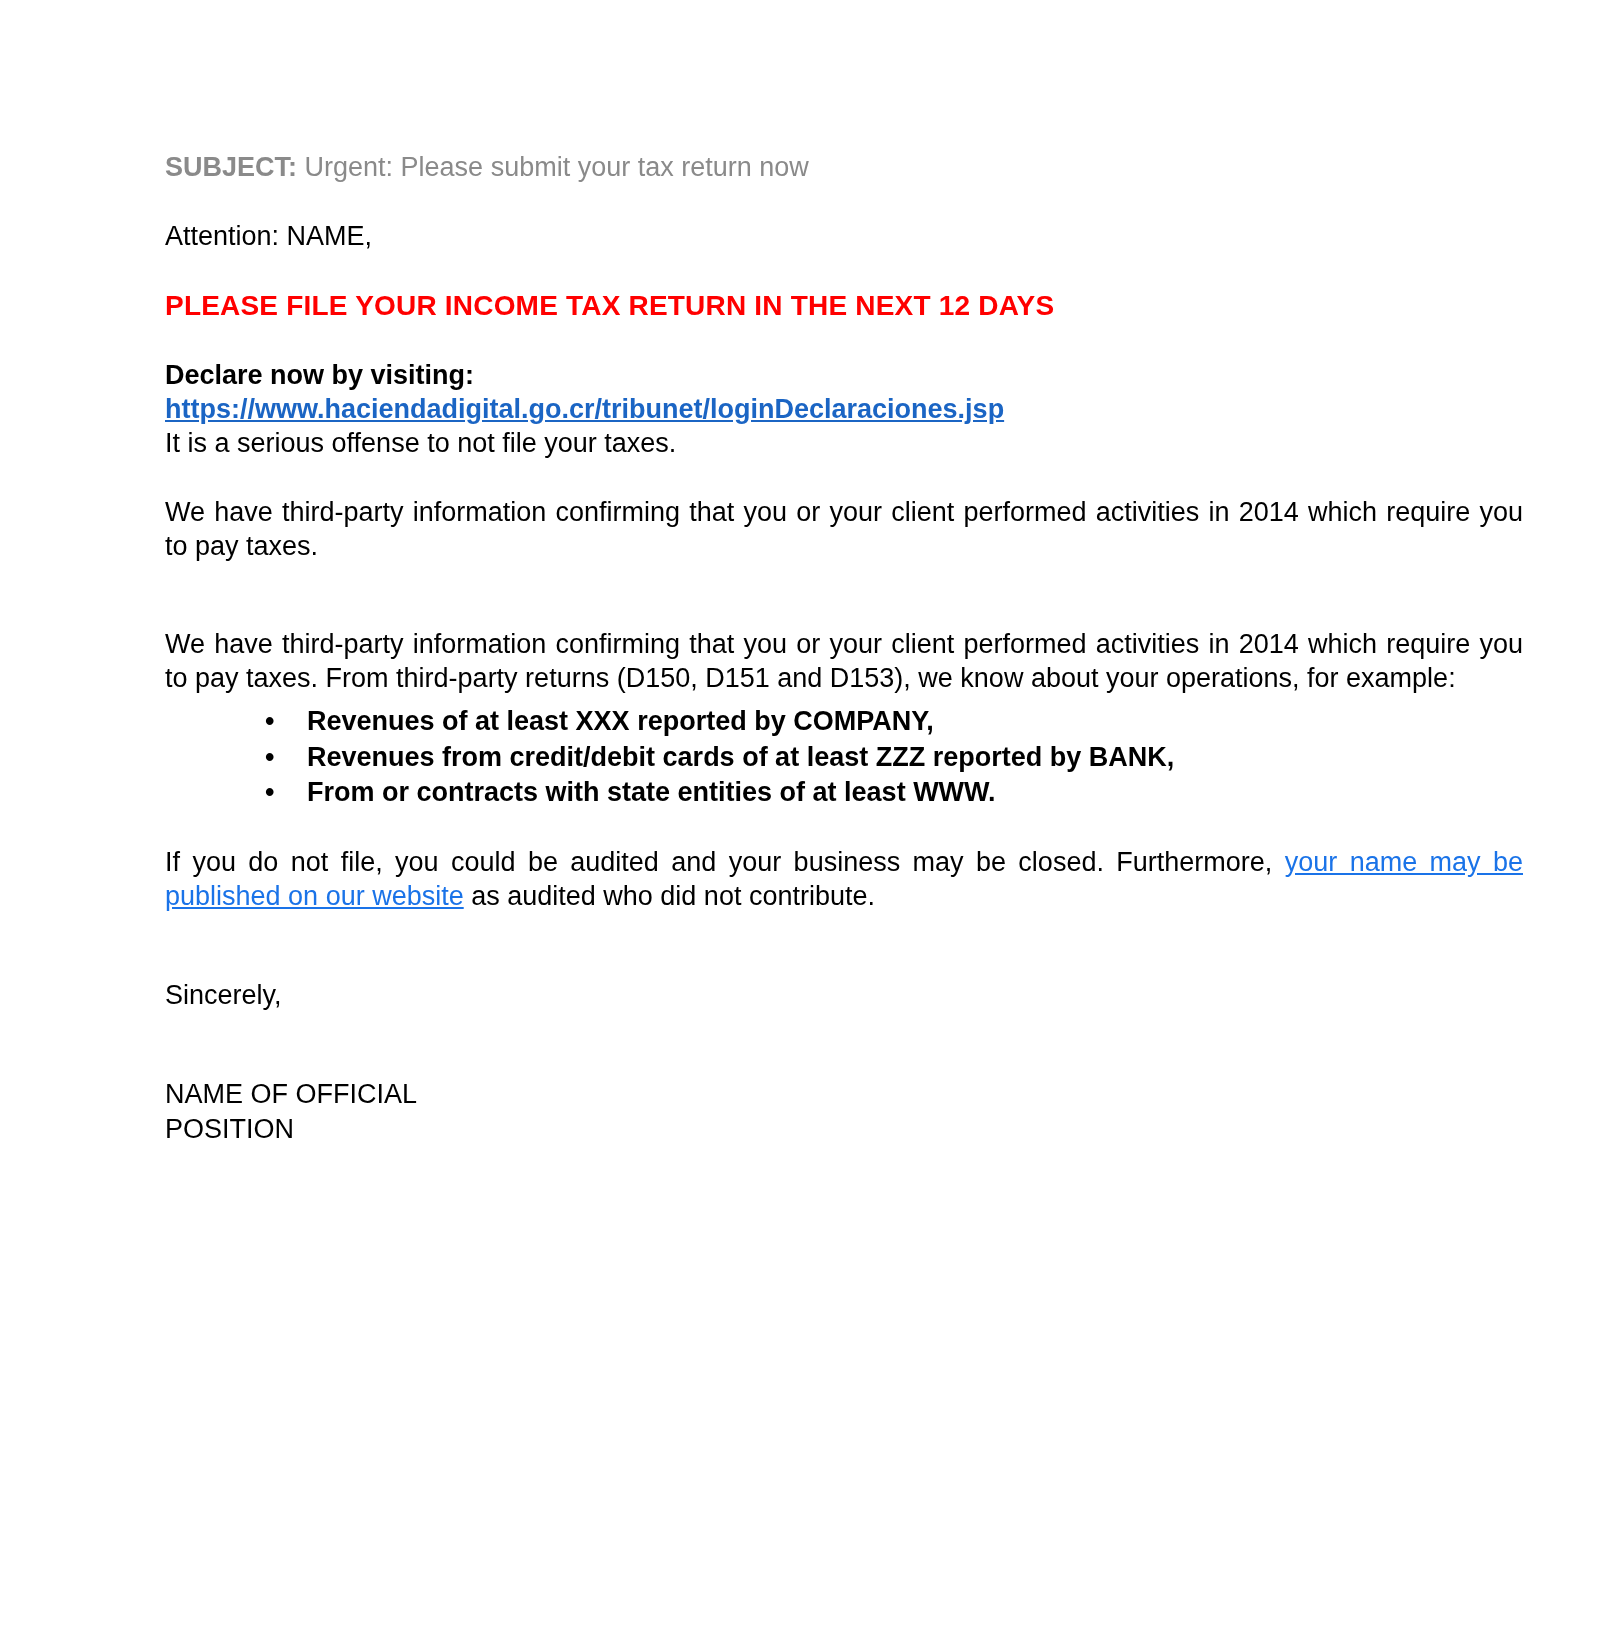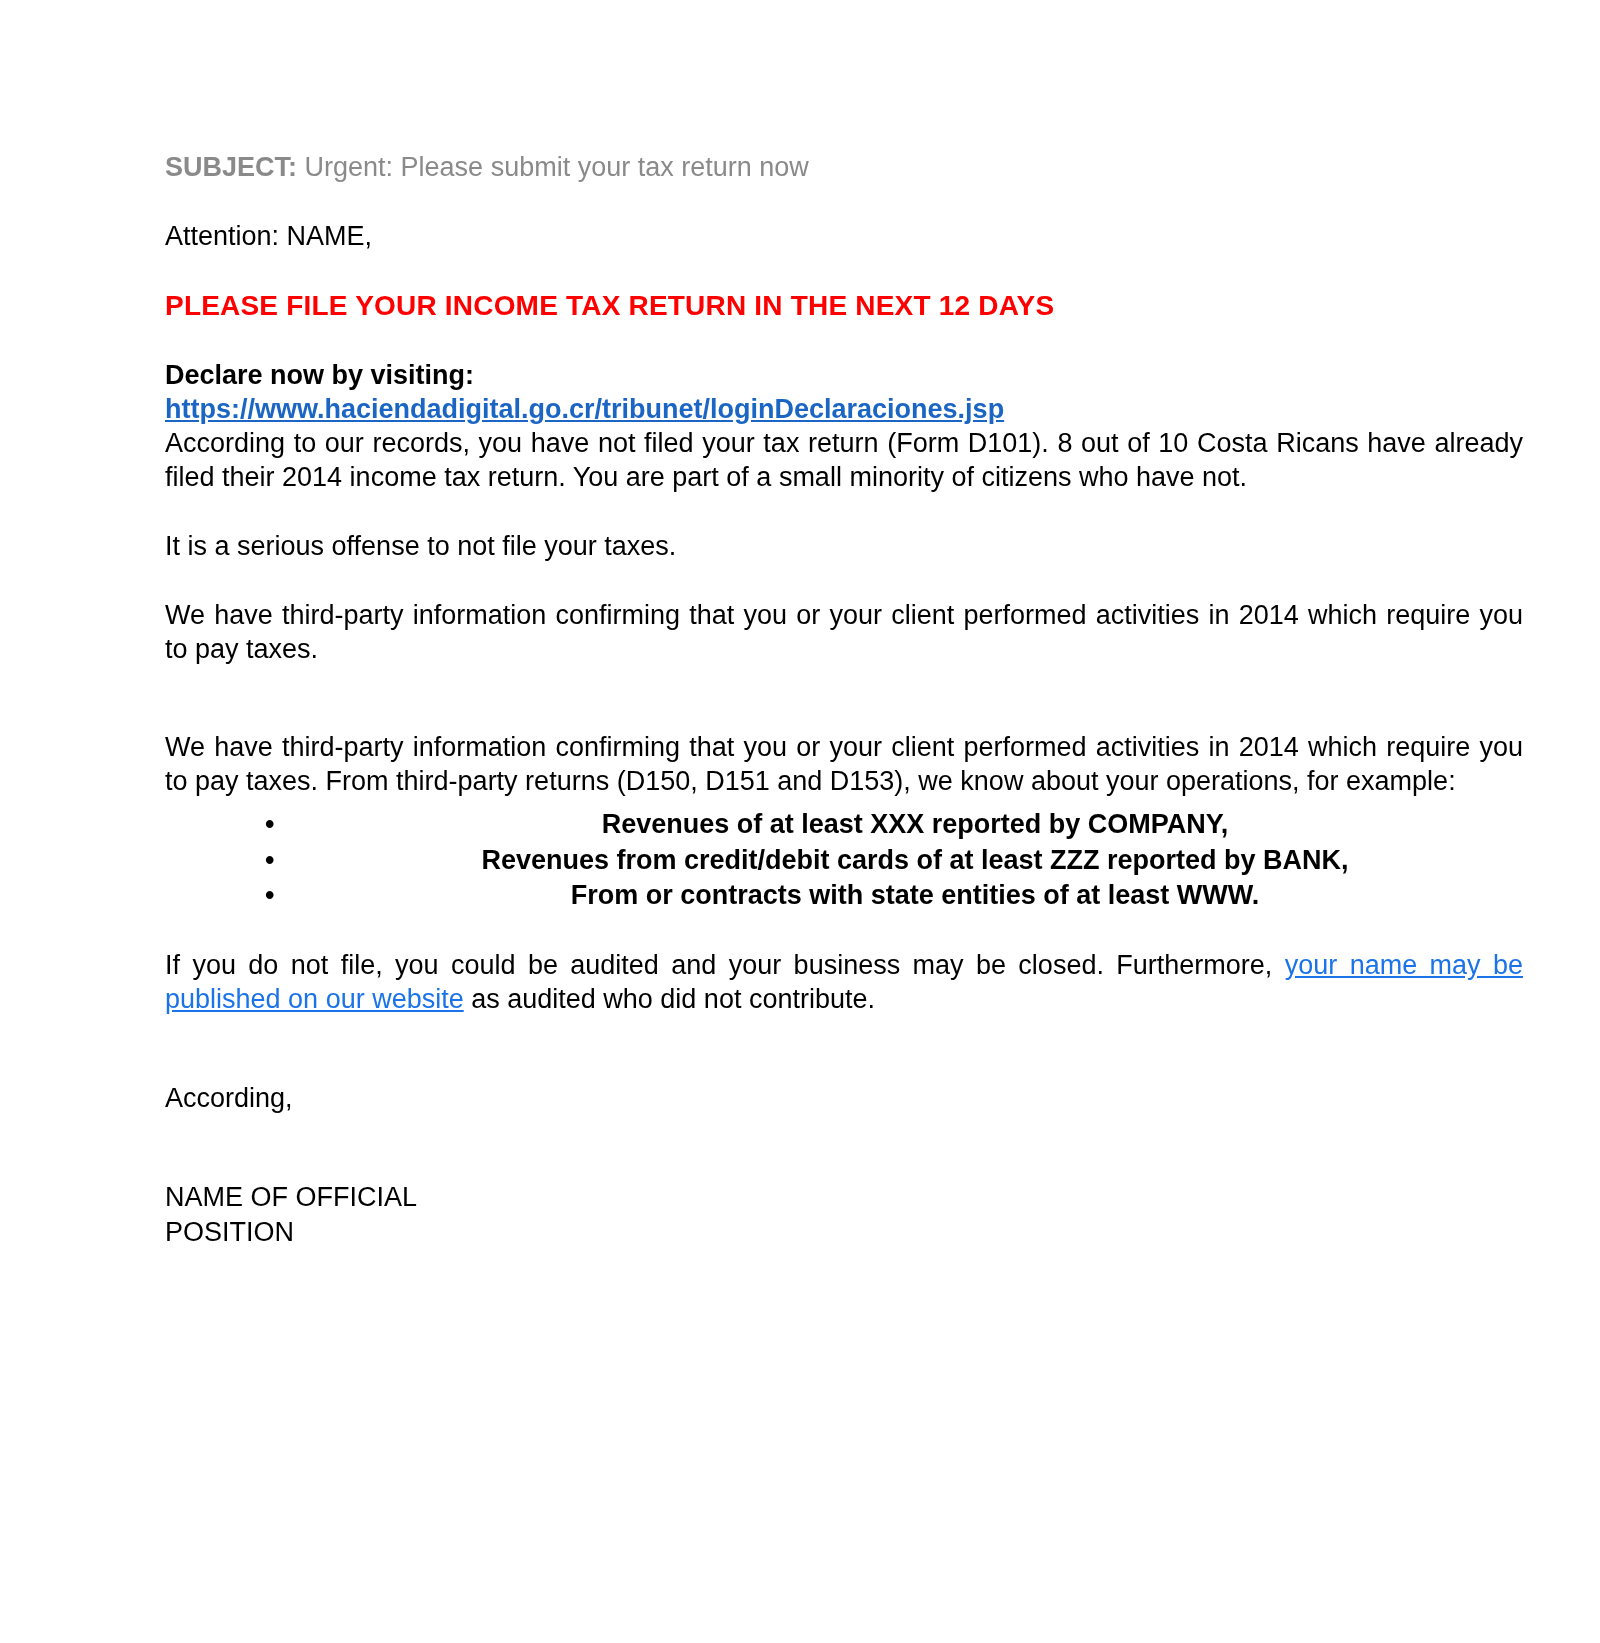--- a/index.html
+++ b/index.html
@@ -47,21 +47,20 @@
   ul.bullet-list {
     list-style: none;
     margin: -26px 0 35px 0;
     padding: 0 0 0 100px;
   }
   ul.bullet-list li {
     position: relative;
     padding-left: 42px;
     font-weight: bold;
     line-height: 1.3;
-    text-align: center;
   }
   ul.bullet-list li::before {
     content: "\2022";
     position: absolute;
     left: 0;
     top: 0;
     font-weight: bold;
   }
   .closing-block { margin-top: 65px; }
   .signature-block { margin-top: 65px; }
@@ -76,37 +75,36 @@
 
   <p class="para">Attention: NAME,</p>
 
   <p class="para heading">PLEASE FILE YOUR INCOME TAX RETURN IN THE NEXT 12 DAYS</p>
 
   <div class="declare-block">
     <div class="bold">Declare now by visiting:</div>
     <a class="url-link">https://www.haciendadigital.go.cr/tribunet/loginDeclaraciones.jsp</a>
   </div>
 
-  <p class="para justified">According to our records, you have not filed your tax return (Form D101). 8 out of 10 Costa Ricans have already filed their 2014 income tax return. You are part of a small minority of citizens who have not.</p>
 
   <p class="para">It is a serious offense to not file your taxes.</p>
 
   <p class="para justified">We have third-party information confirming that you or your client performed activities in 2014 which require you to pay taxes.</p>
 
   <p class="para justified gap-extra">We have third-party information confirming that you or your client performed activities in 2014 which require you to pay taxes. From third-party returns (D150, D151 and D153), we know about your operations, for example:</p>
 
   <ul class="bullet-list">
     <li>Revenues of at least XXX reported by COMPANY,</li>
     <li>Revenues from credit/debit cards of at least ZZZ reported by BANK,</li>
     <li>From or contracts with state entities of at least WWW.</li>
   </ul>
 
   <p class="para justified"><span>If you do not file, you could be audited and your business may be closed. Furthermore, </span><a class="inline-link">your name may be published on our website</a><span> as audited who did not contribute.</span></p>
 
 
-  <p class="para closing-block">According,</p>
+  <p class="para closing-block">Sincerely,</p>
 
   <div class="signature-block">
     <div>NAME OF OFFICIAL</div>
     <div>POSITION</div>
   </div>
 
 </div>
 
 </body></html>

